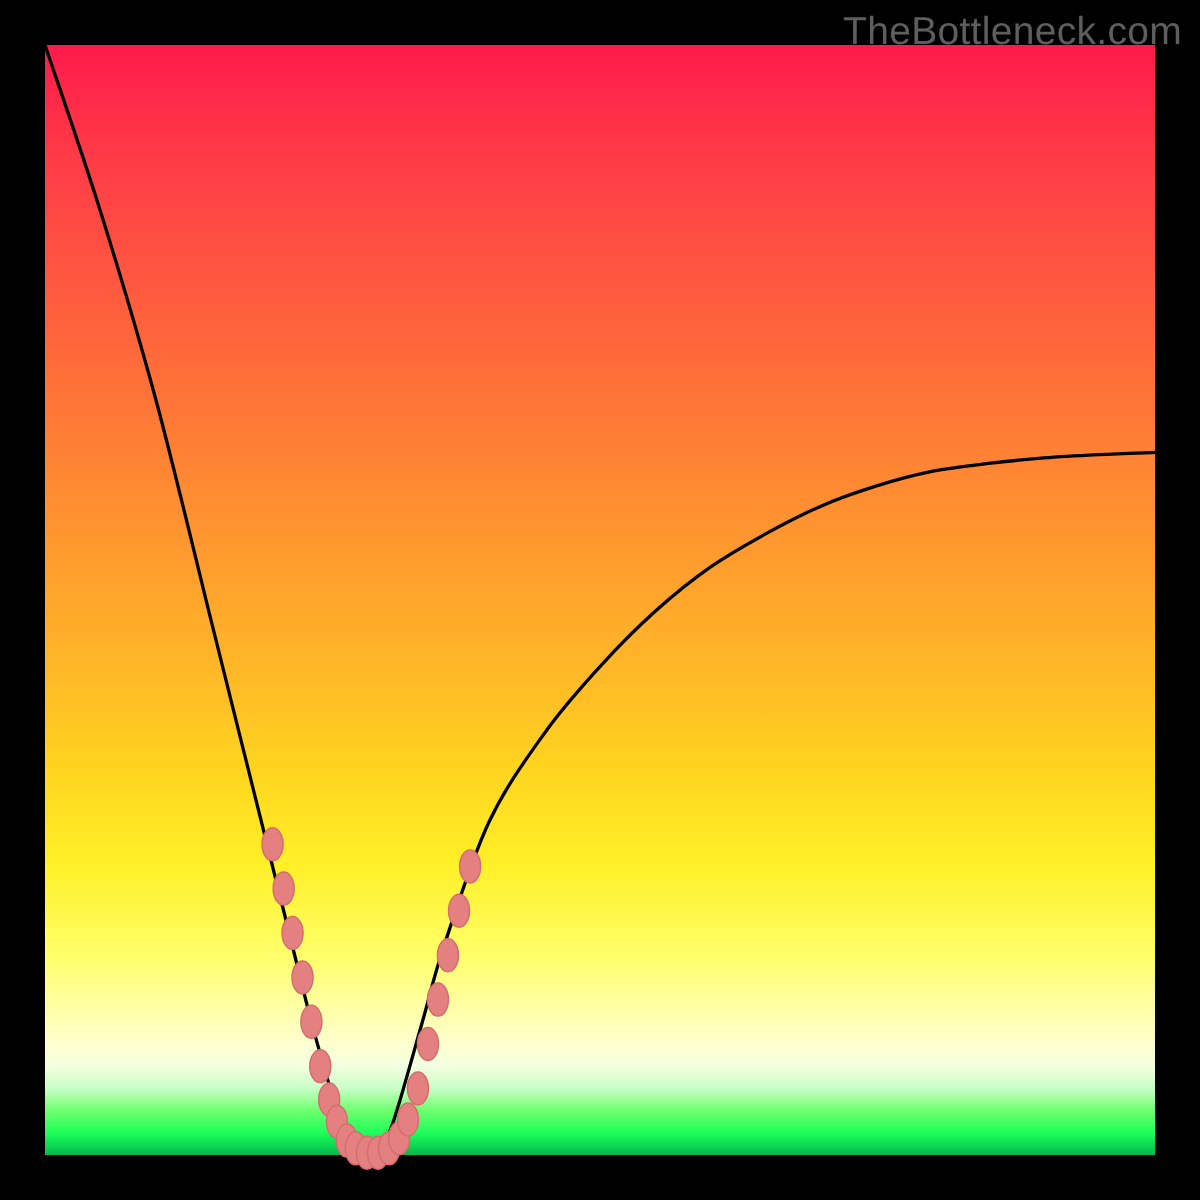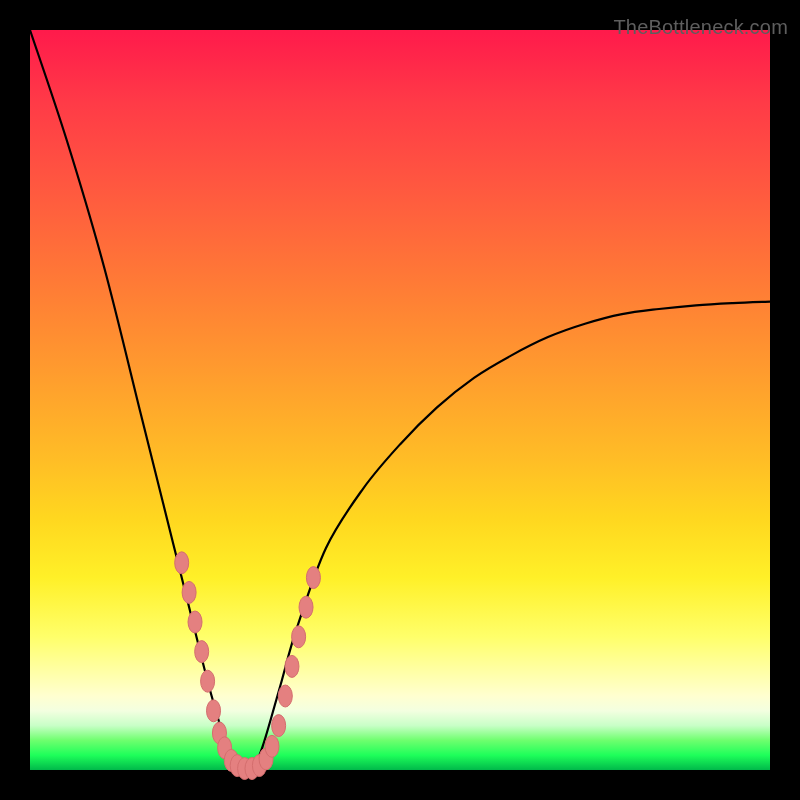--- a/index.html
+++ b/index.html
@@ -37,24 +37,24 @@
       #ffffd0 90%,
       #f3ffe0 92%,
       #c8ffc7 94%,
       #6eff6e 96%,
       #1eff5a 98%,
       #00b94a 100%
     );
   }
   .watermark {
     position: absolute;
-    top: 16px;
+    top: 5px;
     right: 12px;
     color: #5e5e5e;
-    font-size: 20px;
+    font-size: 26px;
     font-weight: 400;
     letter-spacing: 0.2px;
     user-select: none;
   }
   svg.curve {
     position: absolute;
     left: 0;
     top: 0;
     width: 740px;
     height: 740px;

